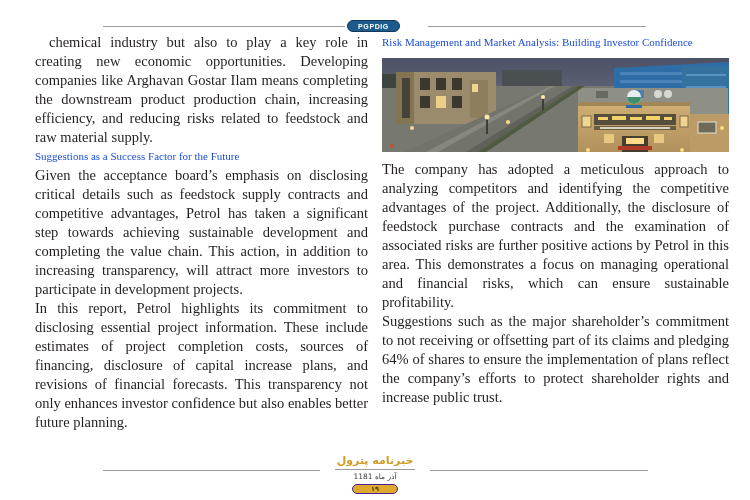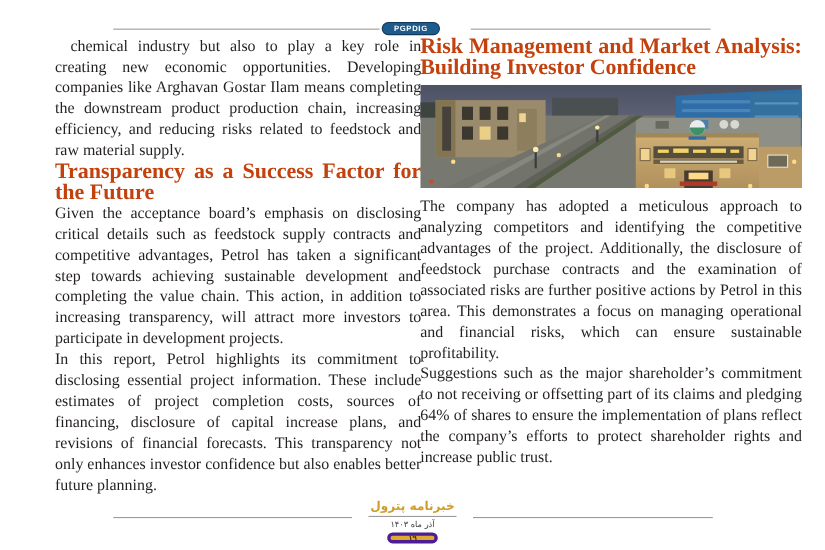--- a/index.html
+++ b/index.html
@@ -15,67 +15,67 @@
 
   .badge {
     position:absolute; left:347px; top:20px; width:53px; height:12px;
     background:#1d5b8c; border:1px solid #10395c; border-radius:7px;
     box-sizing:border-box; display:flex; align-items:center; justify-content:center;
     color:#ffffff; font-family:"Liberation Sans", sans-serif;
     font-size:7px; font-weight:bold; letter-spacing:0.6px;
   }
 
   .col { position:absolute; top:33px; font-size:14.5px; line-height:19px; text-align:justify; }
-  .col-left  { left:35px;  width:333px;margin-left:15px; }
+  .col-left  { left:35px;  width:333px; }
   .col-right { left:382px; width:347px; }
   .col p { margin:0; }
   .indent { text-indent:14px; }
   .sub {
-    margin:0; font-size:20px; line-height:19px; font-weight:bold;
-    color:#c2410c; text-align:justify;
+    margin:0; font-size:11px; line-height:19px; font-weight:normal;
+    color:#1d4ed8; text-align:justify;
   }
 
   .photo-wrap { width:347px; height:94px; margin:6px 0 8px 0; overflow:hidden; }
   .photo-wrap svg { display:block; }
 
   .footer-center {
     position:absolute; left:0; top:455px; width:750px;
     display:flex; flex-direction:column; align-items:center;
   }
   .f-title {
     direction:rtl; color:#cf9d28; font-size:11px; font-weight:bold;
     font-family:"DejaVu Sans", sans-serif; line-height:12px;
   }
   .f-sep { width:80px; height:1px; background:#9b9b9b; margin-top:2px; }
   .f-date {
     direction:rtl; color:#3a3a3a; font-size:7.5px; margin-top:2px;
     font-family:"DejaVu Sans", sans-serif; line-height:9px;
   }
   .f-pill {
     margin-top:3px; width:46px; height:10px; background:#ddaa2e;
-    border:3px solid #4c1d95; border-radius:5px; box-sizing:border-box;
+    border:1px solid #4c1d95; border-radius:5px; box-sizing:border-box;
     display:flex; align-items:center; justify-content:center;
     color:#4c3a0d; font-size:6.5px; font-weight:bold;
     font-family:"DejaVu Sans", sans-serif;
   }
 </style>
 </head>
 <body>
 
 <div class="page">
 
   <div class="rule rule-header-left"></div>
   <div class="badge">
     <span>PGPDIG</span>
   </div>
   <div class="rule rule-header-right"></div>
 
   <div class="col col-left">
     <p class="indent">chemical industry but also to play a key role in creating new economic opportunities. Developing companies like Arghavan Gostar Ilam means completing the downstream product production chain, increasing efficiency, and reducing risks related to feedstock and raw material supply.</p>
-    <h2 class="sub">Transparency as a Success Factor for the Future</h2>
+    <h2 class="sub">Suggestions as a Success Factor for the Future</h2>
     <p>Given the acceptance board’s emphasis on disclosing critical details such as feedstock supply contracts and competitive advantages, Petrol has taken a significant step towards achieving sustainable development and completing the value chain. This action, in addition to increasing transparency, will attract more investors to participate in development projects.</p>
     <p>In this report, Petrol highlights its commitment to disclosing essential project information. These include estimates of project completion costs, sources of financing, disclosure of capital increase plans, and revisions of financial forecasts. This transparency not only enhances investor confidence but also enables better future planning.</p>
   </div>
 
   <div class="col col-right">
     <h2 class="sub">Risk Management and Market Analysis: Building Investor Confidence</h2>
 
     <div class="photo-wrap">
       <svg width="347" height="94" viewBox="0 0 347 94" preserveAspectRatio="none">
         <defs>
@@ -172,19 +172,19 @@
     <p>The company has adopted a meticulous approach to analyzing competitors and identifying the competitive advantages of the project. Additionally, the disclosure of feedstock purchase contracts and the examination of associated risks are further positive actions by Petrol in this area. This demonstrates a focus on managing operational and financial risks, which can ensure sustainable profitability.</p>
     <p>Suggestions such as the major shareholder’s commitment to not receiving or offsetting part of its claims and pledging 64% of shares to ensure the implementation of plans reflect the company’s efforts to protect shareholder rights and increase public trust.</p>
   </div>
 
   <div class="rule rule-footer-left"></div>
   <div class="rule rule-footer-right"></div>
 
   <div class="footer-center">
     <div class="f-title">خبرنامه پترول</div>
     <div class="f-sep"></div>
-    <div class="f-date">آذر ماه ۱۴۰۳</div>
+    <div class="f-date">آذر ماه 1181</div>
     <div class="f-pill">
       <span>۱۹</span>
     </div>
   </div>
 
 </div>
 
 </body></html>

